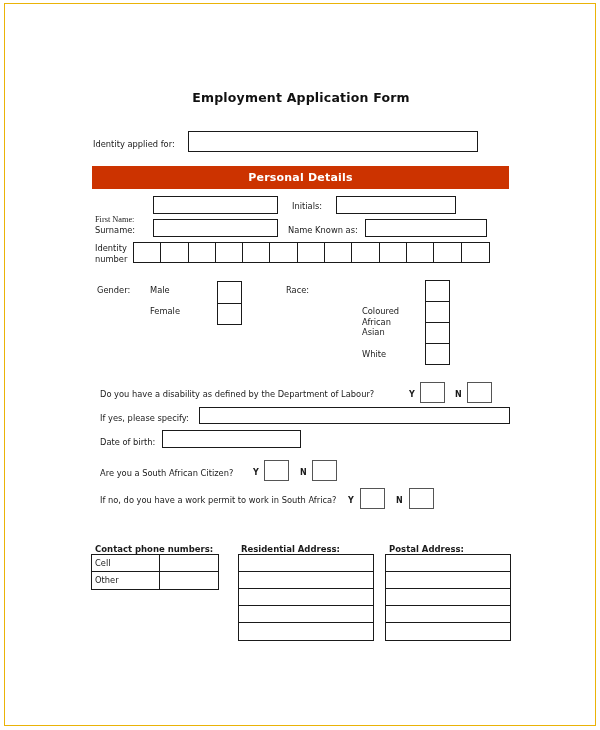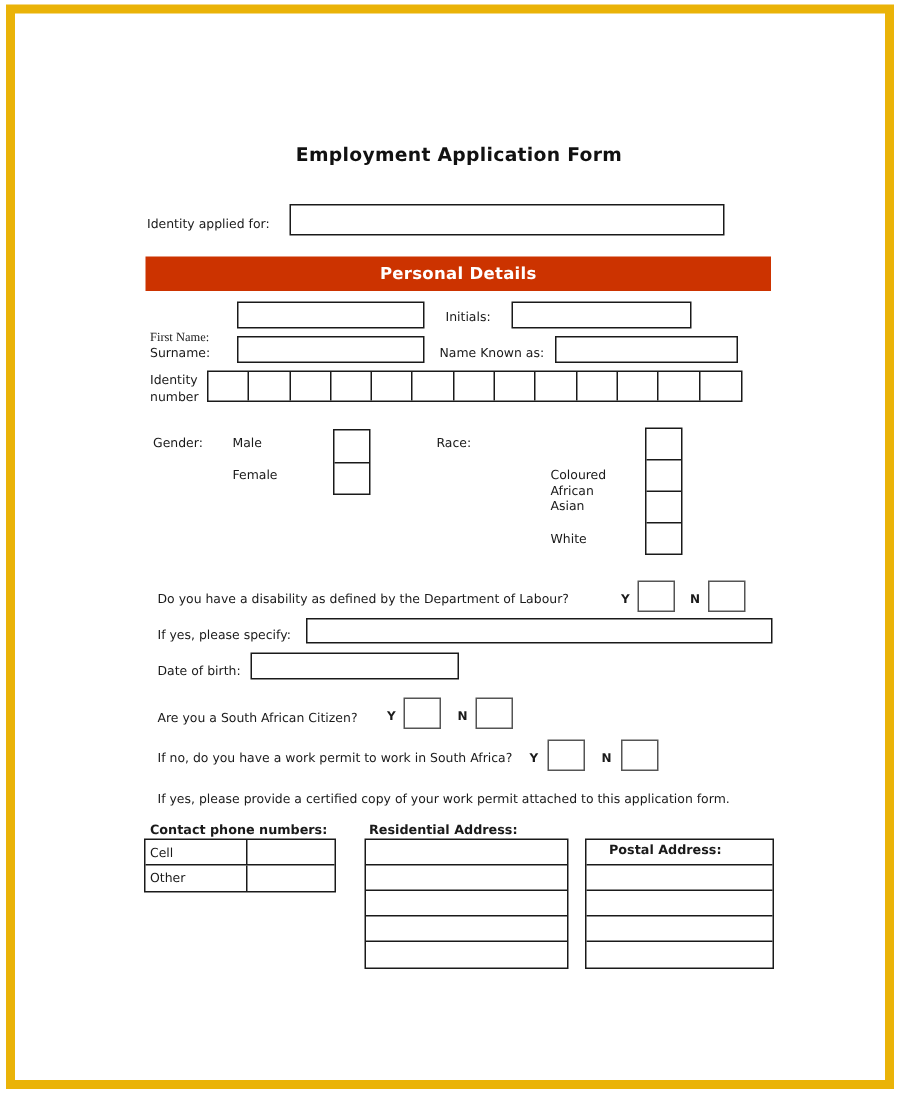--- a/index.html
+++ b/index.html
@@ -12,21 +12,21 @@
     width: 600px;
     height: 730px;
     overflow: hidden;
   }
   .page {
     position: absolute;
     left: 4px;
     top: 3px;
     width: 592px;
     height: 723px;
-    border: 6px solid #eab308;
+    border: 1px solid #eab308;
     background: #ffffff;
     box-sizing: border-box;
   }
   .form-title {
     position: absolute;
     left: 0;
     top: 86px;
     width: 592px;
     text-align: center;
     font-size: 12.5px;
@@ -217,21 +217,20 @@
   <div class="ynbox" style="left:259px; top:456px;"></div>
   <div class="ynlabel" style="left:295px; top:464px;">N</div>
   <div class="ynbox" style="left:307px; top:456px;"></div>
 
   <div class="lbl" style="left:95px; top:491px;">If no, do you have a work permit to work in South Africa?</div>
   <div class="ynlabel" style="left:343px; top:492px;">Y</div>
   <div class="ynbox" style="left:355px; top:484px;"></div>
   <div class="ynlabel" style="left:391px; top:492px;">N</div>
   <div class="ynbox" style="left:404px; top:484px;"></div>
 
-  <div class="lbl" style="left:95px; top:518px;">If yes, please provide a certified copy of your work permit attached to this application form.</div>
 
   <div class="tbl-head" style="left:90px; top:540px;">Contact phone numbers:</div>
   <div class="tbl" id="contact-table" style="left:86px; top:550px; width:128px;">
       <div class="tbl-row" style="height: 17px;">
         <div class="tbl-key">Cell</div>
         <div class="tbl-val"></div>
       </div>
       <div class="tbl-row" style="height: 17px;">
         <div class="tbl-key">Other</div>
         <div class="tbl-val"></div>
@@ -250,21 +249,21 @@
         <div class="tbl-val"></div>
       </div>
       <div class="tbl-row" style="height: 17px;">
         <div class="tbl-val"></div>
       </div>
       <div class="tbl-row" style="height: 17px;">
         <div class="tbl-val"></div>
       </div>
     </div>
 
-  <div class="tbl-head" style="left:396px; top:540px;margin-top:13px;">Postal Address:</div>
+  <div class="tbl-head" style="left:384px; top:540px;">Postal Address:</div>
   <div class="tbl" id="postal-table" style="left:380px; top:550px; width:126px;">
       <div class="tbl-row" style="height: 17px;">
         <div class="tbl-val"></div>
       </div>
       <div class="tbl-row" style="height: 17px;">
         <div class="tbl-val"></div>
       </div>
       <div class="tbl-row" style="height: 17px;">
         <div class="tbl-val"></div>
       </div>

